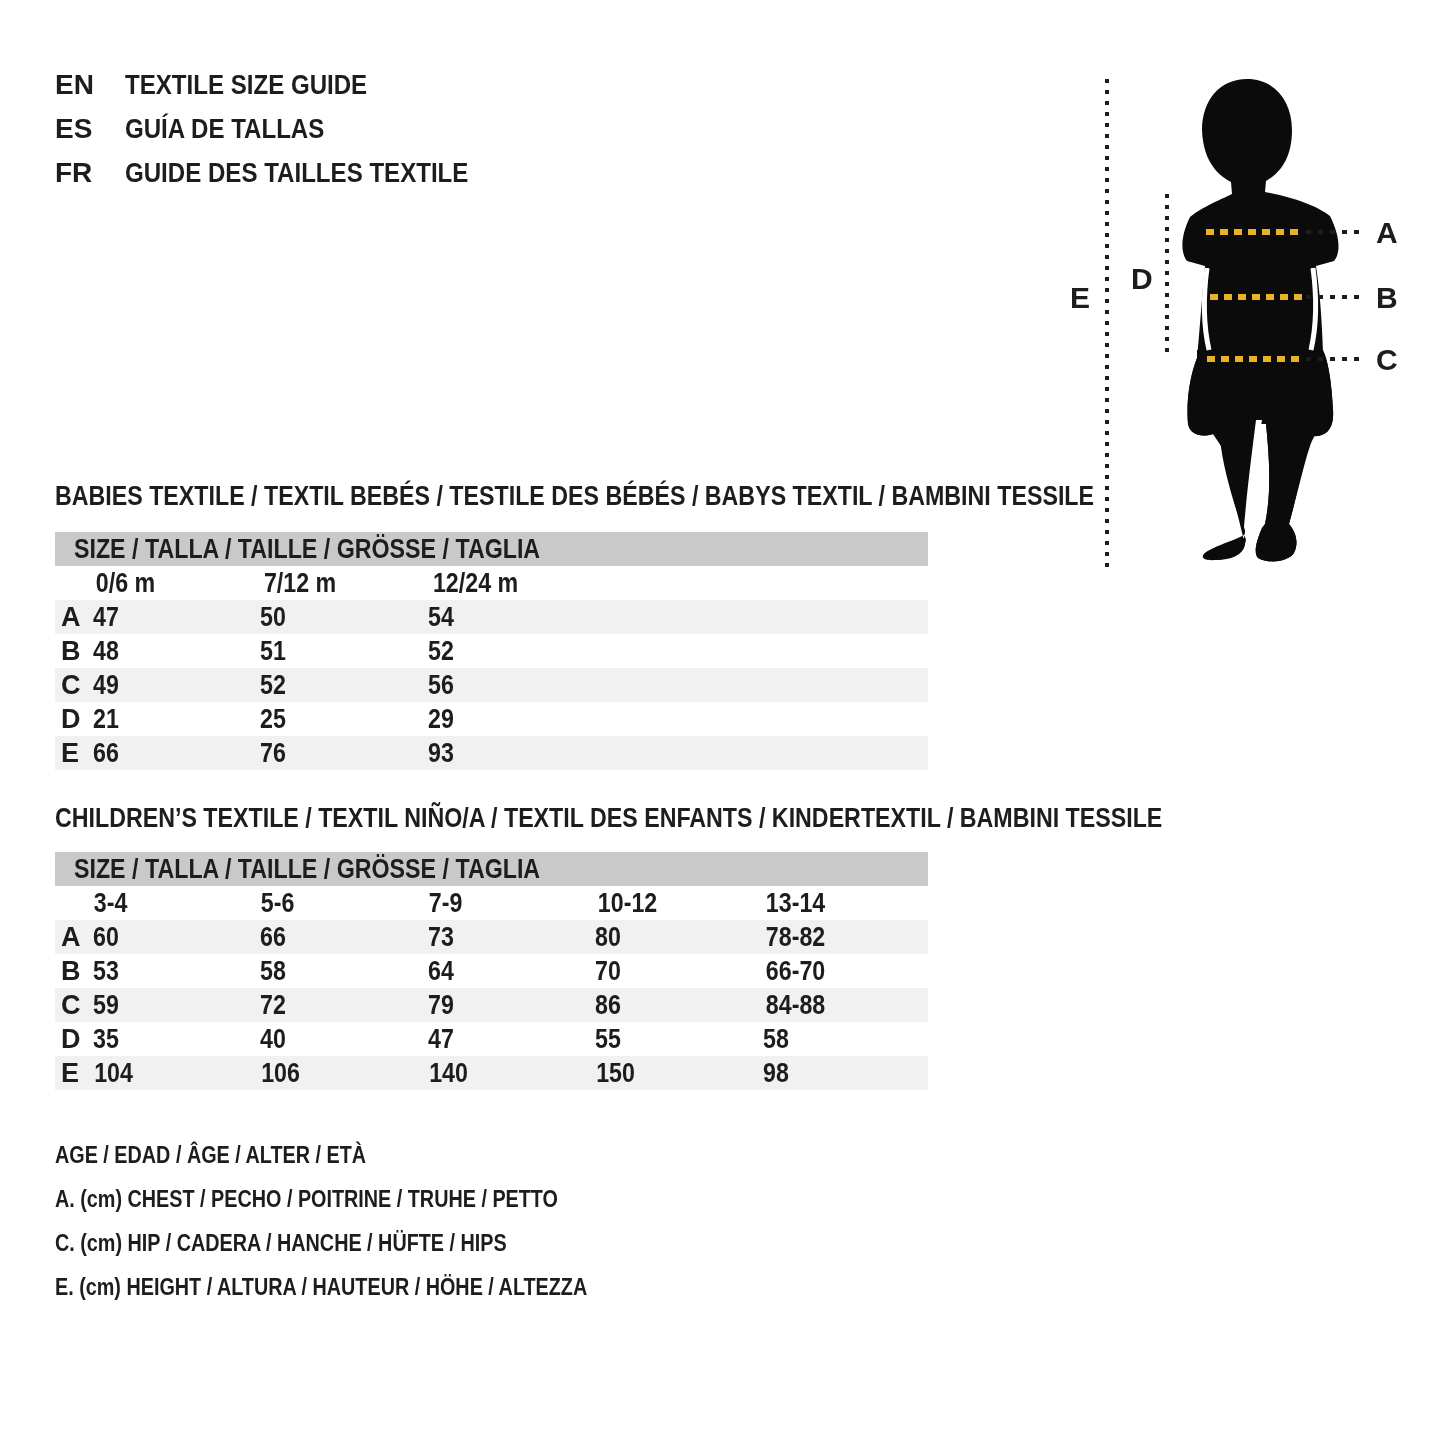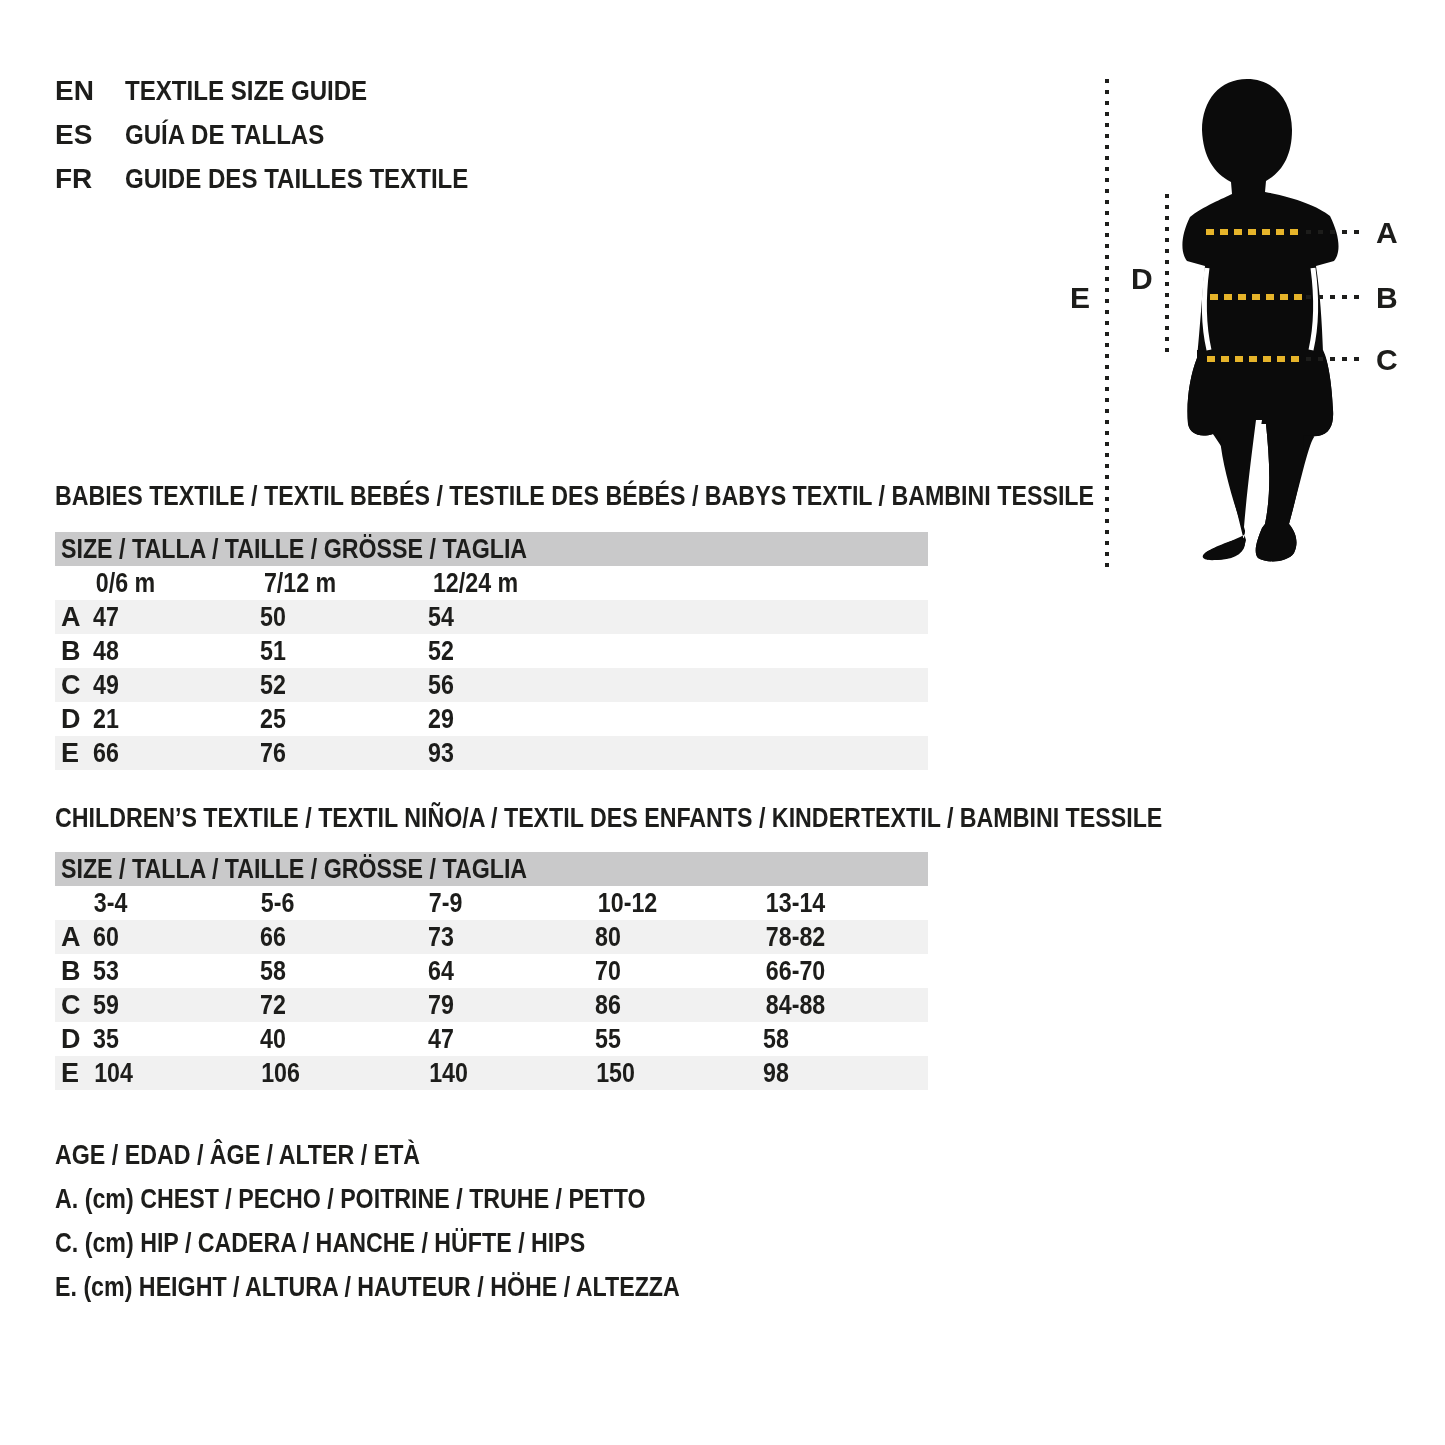--- a/index.html
+++ b/index.html
@@ -6,40 +6,40 @@
   body{
     width:1445px;height:1445px;position:relative;background:#ffffff;
     font-family:"Liberation Sans",sans-serif;font-weight:700;color:#1d1d1b;
     overflow:hidden;
   }
   .cond{display:inline-block;transform:scaleX(0.86);transform-origin:0 50%;white-space:nowrap;}
   .cx{display:inline-block;transform:scaleX(0.86);white-space:nowrap;}
 
   
   .lang-block{position:absolute;left:55px;top:69px;font-size:28px;}
-  .lang-row{display:flex;height:44px;align-items:center;}
+  .lang-row{display:flex;height:44px;}
   .lang-code{width:70px;flex:0 0 70px;}
 
   
   .section-title{position:absolute;left:55px;font-size:27px;line-height:28px;white-space:nowrap;}
   .title-babies{top:482px;}
   .title-children{top:804px;}
 
   
   .size-table{position:absolute;left:55px;width:873px;font-size:27px;}
   .table-babies{top:532px;}
   .table-children{top:852px;}
-  .size-bar{height:34px;background:#c9c9ca;display:flex;align-items:center;padding-left:6px;box-sizing:border-box;}
+  .size-bar{height:34px;background:#c9c9ca;display:flex;align-items:center;padding-left:19px;box-sizing:border-box;}
   .cols-row,.trow{display:flex;height:34px;align-items:center;}
   .letter-cell{flex:0 0 36px;padding-left:6px;box-sizing:border-box;}
   .val-cell{flex:1 1 0;}
   .rows .trow:nth-of-type(odd){background:#f1f1f1;}
 
   
-  .legend-block{position:absolute;left:55px;top:1133px;font-size:27px;}
+  .legend-block{position:absolute;left:55px;top:1133px;font-size:23px;}
   .legend-line{height:44px;display:flex;align-items:center;white-space:nowrap;}
 
   
   .figure-wrap{position:absolute;left:1040px;top:64px;width:405px;height:516px;}
   .figure-wrap svg{display:block;width:100%;height:100%;}
   svg text{font-family:"Liberation Sans",sans-serif;font-weight:700;font-size:30px;fill:#1d1d1b;}
 </style>
 </head>
 <body>
 

